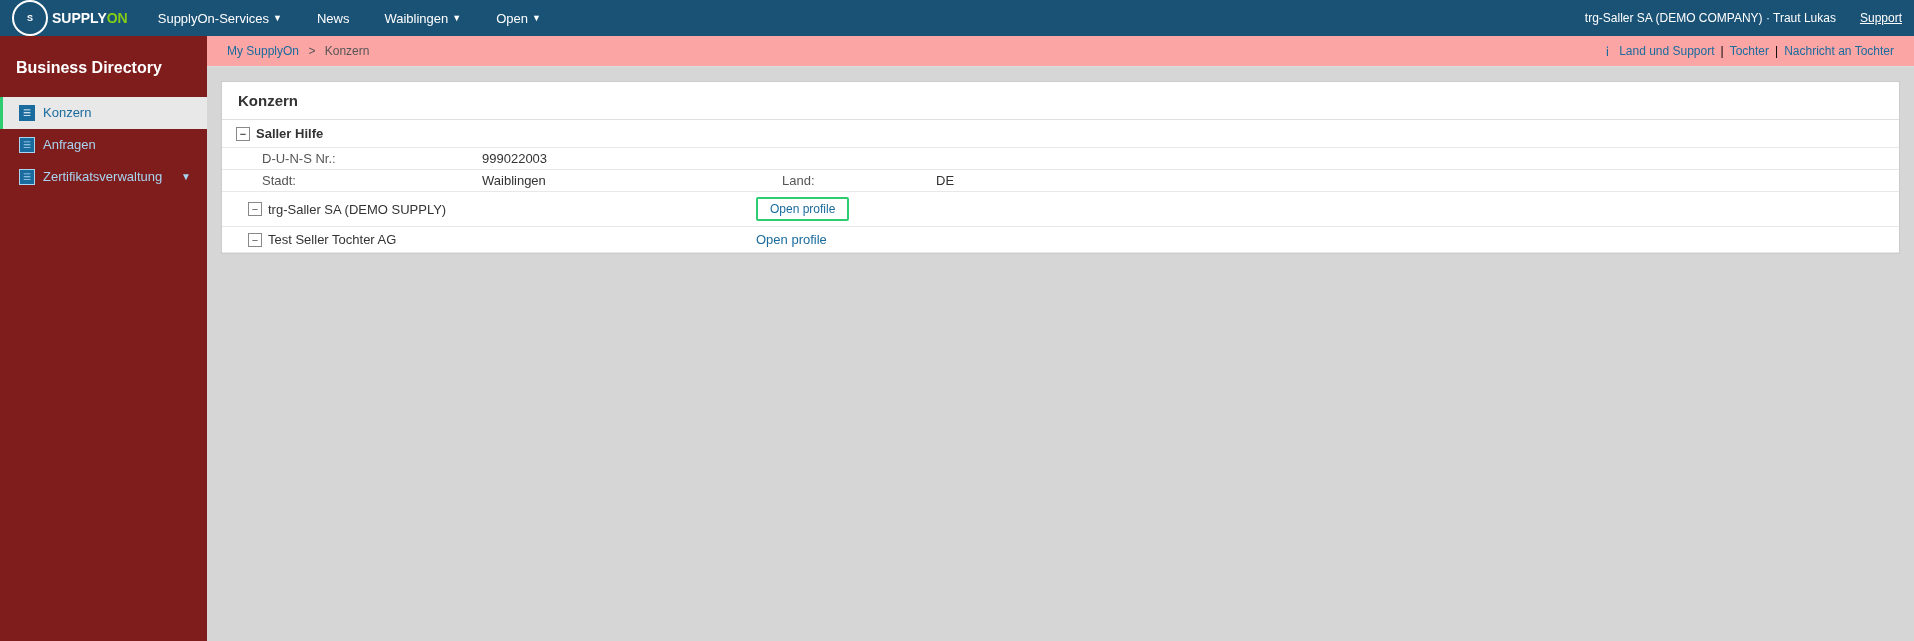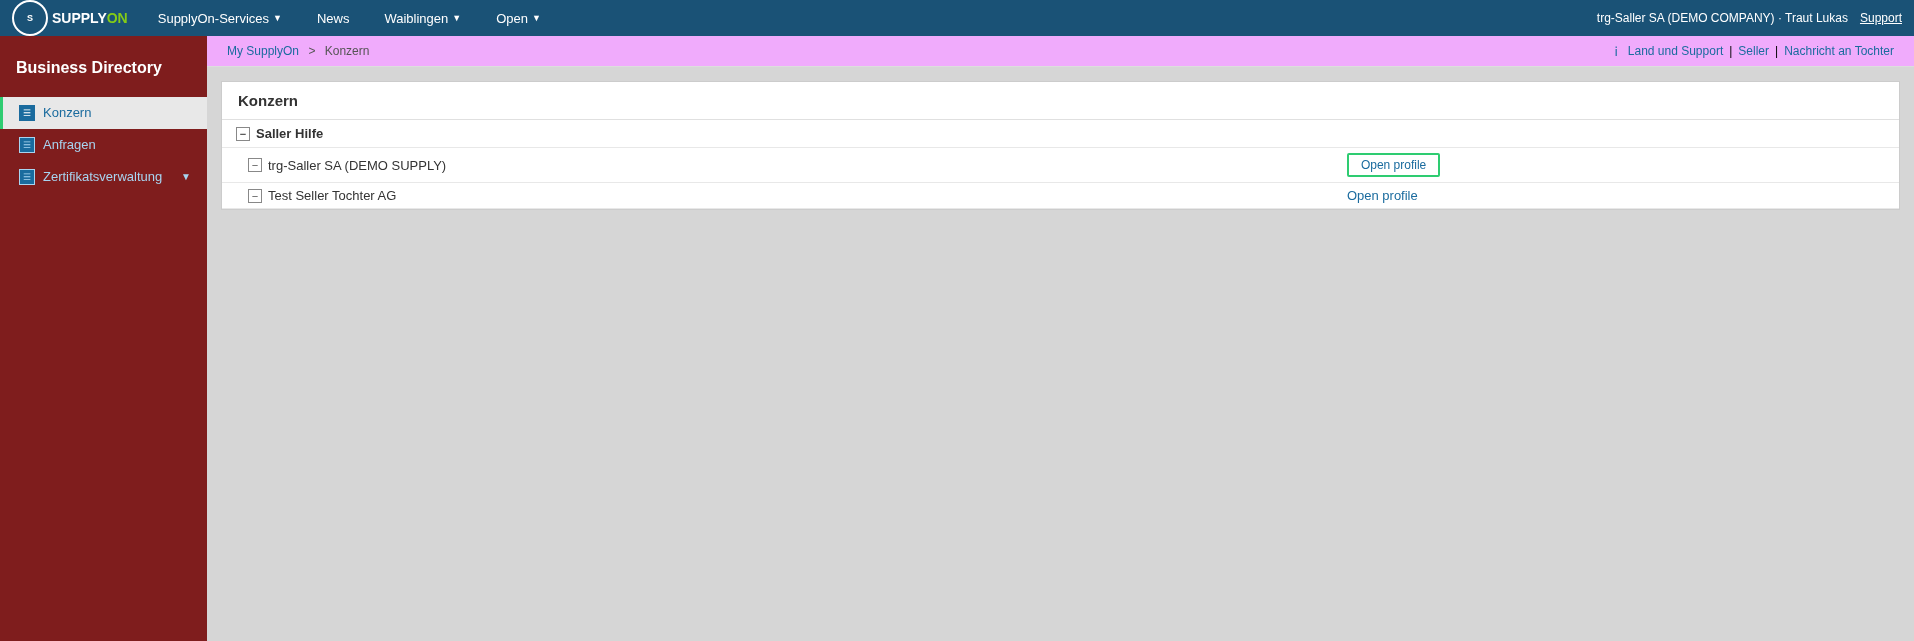--- a/index.html
+++ b/index.html
@@ -96,21 +96,21 @@
       margin-left: auto; font-size: 10px;
     }
 
     
     .main-content {
       flex: 1;
       background: #d6d6d6;
       padding: 0;
     }
     .breadcrumb-bar {
-      background: #f0abfc;
+      background: #fca5a5;
       border-bottom: 1px solid #ddd;
       padding: 6px 20px;
       display: flex;
       justify-content: space-between;
       align-items: center;
     }
     .breadcrumb-text {
       color: #555; font-size: 12px;
     }
     .breadcrumb-link { color: #1a6b9e; }
@@ -205,21 +205,21 @@
     <div class="nav-item">
       <span>Waiblingen</span>
       <span class="nav-arrow">▼</span>
     </div>
     <div class="nav-item">
       <span>Open</span>
       <span class="nav-arrow">▼</span>
     </div>
   </div>
   <div class="top-nav-right">
-    <span style="margin-right:12px;">trg-Saller SA (DEMO COMPANY) · Traut Lukas</span>
+    <span style="margin-right:24px;">trg-Saller SA (DEMO COMPANY) · Traut Lukas</span>
     <span style="cursor:pointer;text-decoration:underline;">Support</span>
   </div>
 </div>
 
 <div class="layout">
 
   <div class="sidebar">
     <div class="sidebar-title">Business Directory</div>
     <div class="sidebar-item active">
       <span class="item-icon">☰</span>
@@ -241,21 +241,21 @@
     <div class="breadcrumb-bar">
       <div class="breadcrumb-text">
         <a class="breadcrumb-link">My SupplyOn</a>
         <span class="breadcrumb-sep">&gt;</span>
         <span class="breadcrumb-current">Konzern</span>
       </div>
       <div class="breadcrumb-actions">
         <span class="help-icon">ℹ</span>
         <a>Land und Support</a>
         <span> | </span>
-        <a>Seller</a>
+        <a>Tochter</a>
         <span> | </span>
         <a>Nachricht an Tochter</a>
       </div>
     </div>
 
     <div class="content-panel">
       <div class="panel-header">
         <span class="panel-title">Konzern</span>
       </div>
 
@@ -264,20 +264,44 @@
         <tbody>
             <tr>
           <td colspan="4">
             <div class="row-expand">
               <span class="expand-icon">−</span>
               <span>Saller Hilfe</span>
             </div>
           </td>
         </tr>
 
+        <tr class="detail-row">
+          <td style="width:220px;">
+            <span class="detail-label">D-U-N-S Nr.:</span>
+          </td>
+          <td style="width:300px;">
+            <span class="detail-value">999022003</span>
+          </td>
+          <td></td>
+          <td></td>
+        </tr>
+        <tr class="detail-row">
+          <td>
+            <span class="detail-label">Stadt:</span>
+          </td>
+          <td>
+            <span class="detail-value">Waiblingen</span>
+          </td>
+          <td style="width:120px;">
+            <span class="detail-label">Land:</span>
+          </td>
+          <td>
+            <span class="detail-value">DE</span>
+          </td>
+        </tr>
 
         <tr class="subrow">
           <td class="subrow-indent" colspan="2">
             <div class="subrow-name">
               <span class="expand-icon">−</span>
               <span>trg-Saller SA (DEMO SUPPLY)</span>
             </div>
           </td>
           <td colspan="2">
             <button class="open-profile-btn">Open profile</button>

